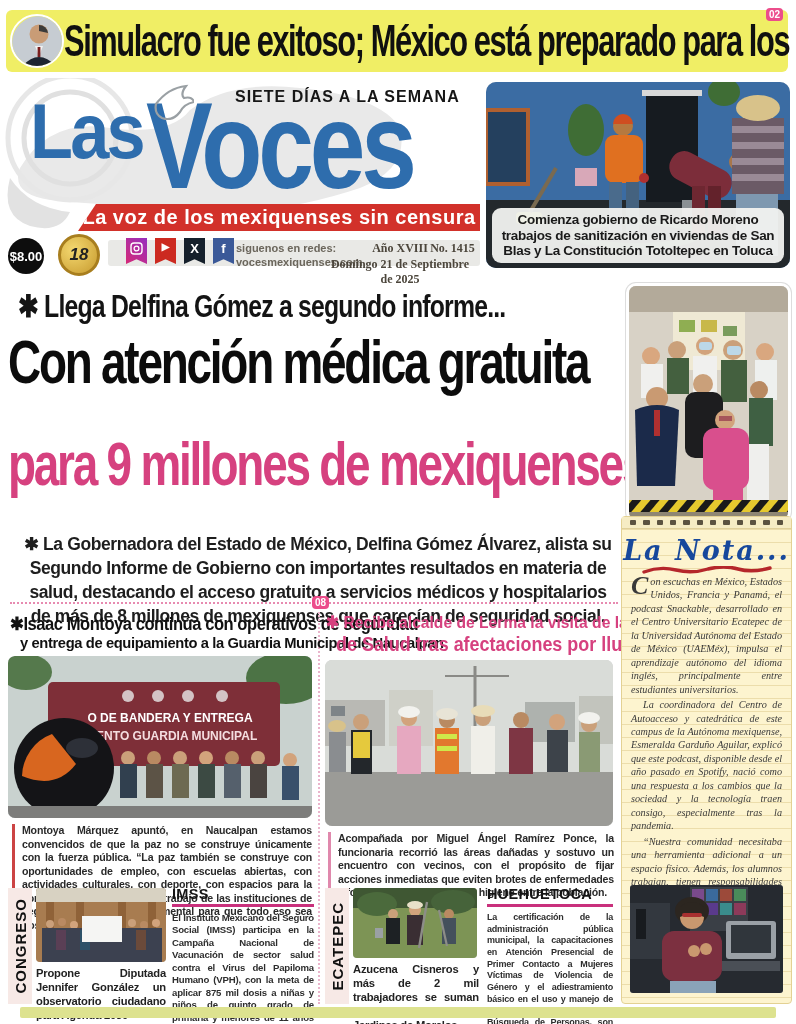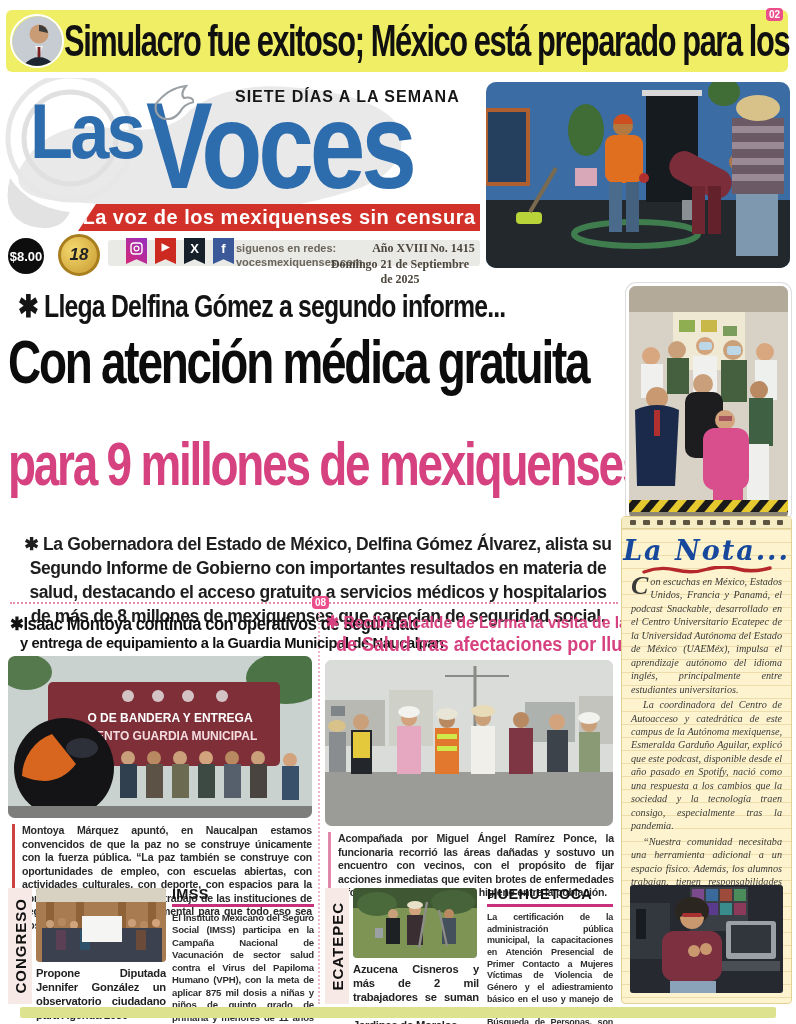--- a/index.html
+++ b/index.html
@@ -173,20 +173,21 @@
       <rect x="222" y="104" width="13" height="48" fill="#63222b"></rect>
       <circle cx="252" cy="80" r="9" fill="#a8764a"></circle>
       <rect x="246" y="36" width="52" height="76" fill="#6b5a66"></rect>
       <rect x="246" y="44" width="52" height="7" fill="#9a8a96"></rect>
       <rect x="246" y="60" width="52" height="7" fill="#9a8a96"></rect>
       <rect x="246" y="76" width="52" height="7" fill="#9a8a96"></rect>
       <rect x="246" y="92" width="52" height="7" fill="#9a8a96"></rect>
       <ellipse cx="272" cy="26" rx="22" ry="13" fill="#d8c28a"></ellipse>
       <rect x="250" y="112" width="42" height="62" fill="#7e98b0"></rect>
     </svg>
+    <div class="captionbox">Comienza gobierno de Ricardo Moreno trabajos de sanitización en viviendas de San Blas y La Constitución Totoltepec en Toluca</div>
   </div>
 
   <div class="abs kicker" style="left:18px;top:288px">
     <span>✱</span>
     <span>Llega Delfina Gómez a segundo informe...</span>
   </div>
   <div class="abs h1 black" style="left:8px;top:326px">Con atención médica gratuita</div>
   <div class="abs h1 pink" style="left:8px;top:428px">para 9 millones de mexiquenses</div>
 
   <div class="abs photocard" style="left:626px;top:283px;width:165px;height:239px;border:3px solid #fff;box-shadow:0 0 0 1px #ddd">

